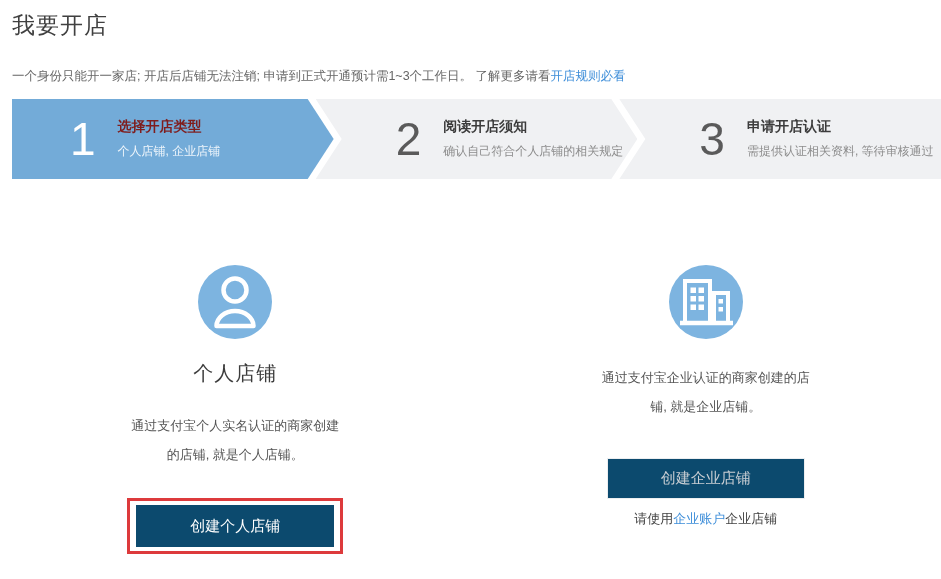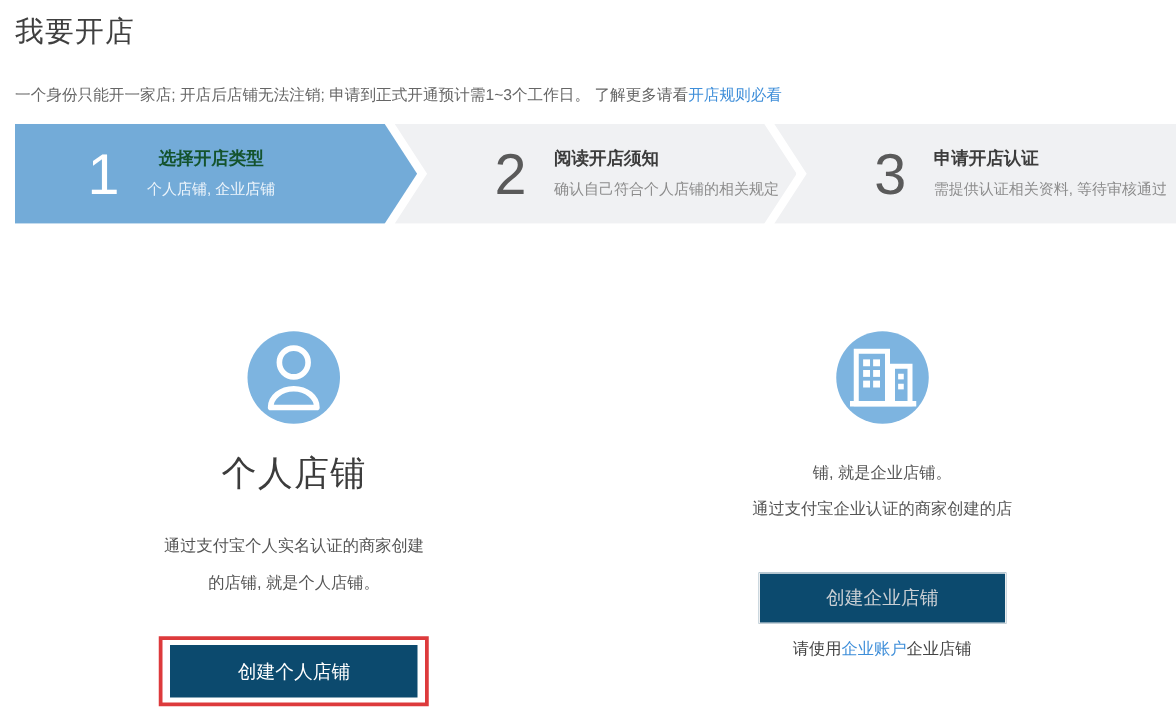--- a/index.html
+++ b/index.html
@@ -26,31 +26,31 @@
   }
   .step-3 {
     clip-path: polygon(0 0, 100% 0, 100% 100%, 0 100%, 26px 50%);
   }
   .step-inner { display: flex; align-items: center; padding-left: 58px; }
   .step-2 .step-inner, .step-3 .step-inner { padding-left: 80px; }
   .step-num { font-size: 46px; font-weight: 300; line-height: 1; color: #5a5a5a; margin-right: 22px; }
   .step-1 .step-num { color: #fff; }
   .step-title { font-size: 14px; font-weight: bold; color: #3c3c3c; margin-bottom: 7px; }
   .step-sub { font-size: 12px; color: #8c8c8c; }
-  .step-1 .step-title { color: #14532d; text-align: center; }
+  .step-1 .step-title { color: #7f1d1d; }
   .step-1 .step-sub { color: #eef5fb; }
 
   
   .options { display: flex; margin-top: 86px; }
   .option { width: 50%; display: flex; flex-direction: column; align-items: center; }
 
   .icon-circle { width: 74px; height: 74px; border-radius: 50%; background: #7db4e0;
                  display: flex; align-items: center; justify-content: center; }
 
-  .option-name { margin-top: 21px; font-size: 28px; color: #3c3c3c; letter-spacing: 1px; }
+  .option-name { margin-top: 21px; font-size: 20px; color: #3c3c3c; letter-spacing: 1px; }
 
   .option-desc { margin-top: 24px; font-size: 13px; color: #555; line-height: 29px; text-align: center; }
 
   .btn-area { margin-top: 28px; height: 58px; display: flex; align-items: center; justify-content: center; }
 
   .highlight-box { border: 3px solid #dd3a3c; padding: 4px 6px; background: #fff; }
 
   .btn { width: 198px; height: 42px; font-size: 15px; cursor: pointer;
          font-family: "Liberation Sans", "DejaVu Sans", sans-serif; }
   .btn-primary { background: #0c4a6e; color: #fff; border: none; }
@@ -135,22 +135,22 @@
           <rect x="-7.5" y="-6" width="5.5" height="5.5" fill="#fff"></rect>
           <rect x="-15.5" y="2.5" width="5.5" height="5.5" fill="#fff"></rect>
           <rect x="-7.5" y="2.5" width="5.5" height="5.5" fill="#fff"></rect>
           <rect x="8" y="-9" width="14" height="30" fill="none" stroke="#fff" stroke-width="4"></rect>
           <rect x="12.5" y="-3" width="4.5" height="4.5" fill="#fff"></rect>
           <rect x="12.5" y="5" width="4.5" height="4.5" fill="#fff"></rect>
           <line x1="-26" y1="21" x2="27" y2="21" stroke="#fff" stroke-width="4.5"></line>
         </svg>
       </div>
       <div class="option-desc">
+        <div>通过支付宝企业认证的商家创建的店</div>
         <div>铺, 就是企业店铺。</div>
-        <div>通过支付宝企业认证的商家创建的店</div>
       </div>
       <div class="btn-area">
         <button class="btn btn-disabled" disabled="">创建企业店铺</button>
       </div>
       <div class="note">
         <span>请使用</span><a>企业账户</a><span>企业店铺</span>
       </div>
     </div>
 
   </div>

